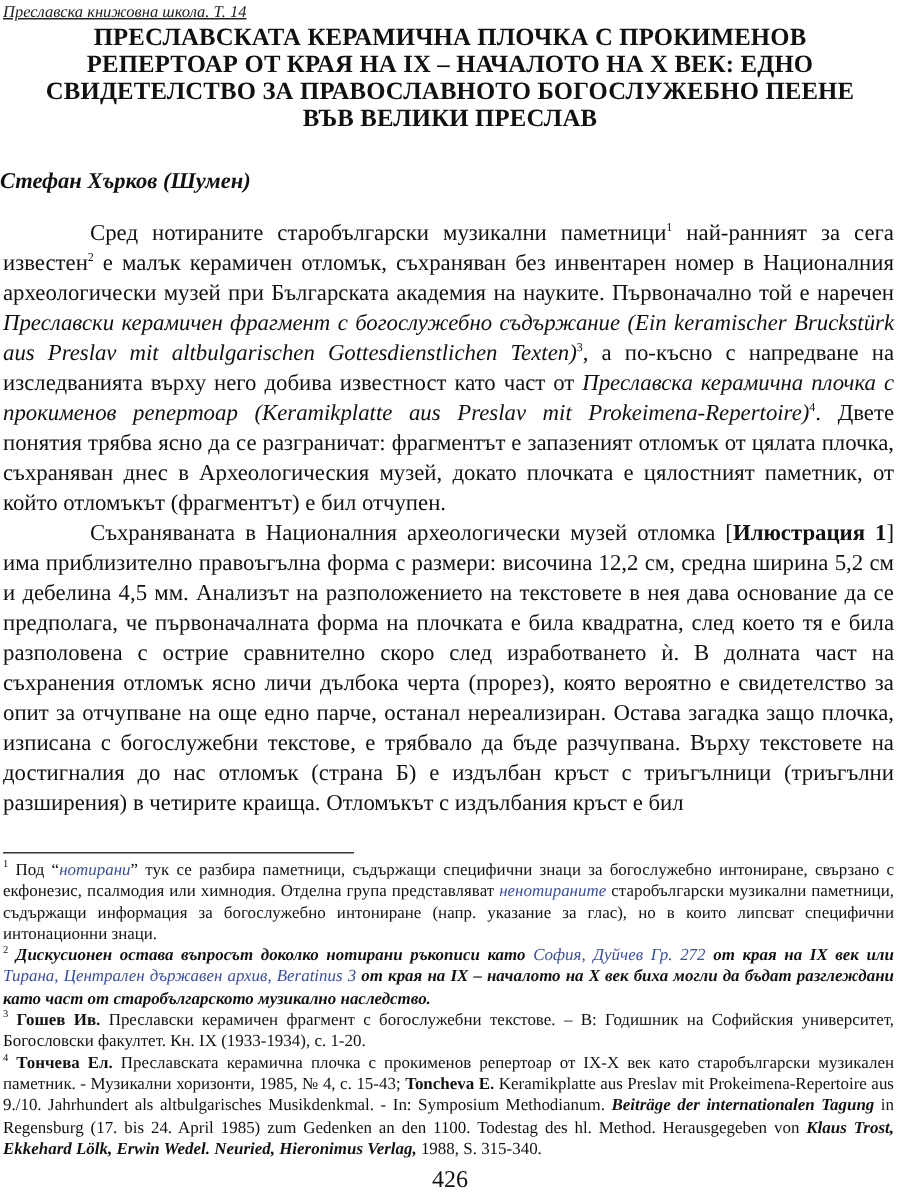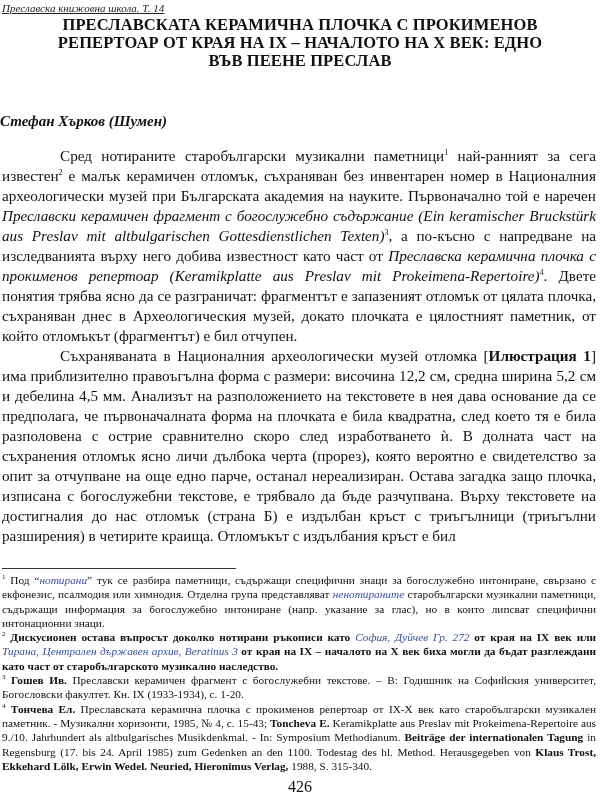--- a/index.html
+++ b/index.html
@@ -33,36 +33,37 @@
     position: absolute; left: 2px; top: 568px; width: 234px; height: 0;
     border-top: 1px solid #333;
   }
   .footnotes {
     position: absolute; left: 2px; top: 573px; width: 594px;
     font-size: 11.3px; line-height: 14.3px; text-align: justify;
   }
   .footnotes .fn { margin: 0; }
   .footnotes .fn sup { font-size: 7px; vertical-align: 5px; }
   .ref { color: #3a4f9a; font-style: italic; }
-  .b { font-weight: bold; }
+  .b { font-weight: bold; font-style: italic; }
   .bi { font-weight: bold; }
   .page-number {
     position: absolute; left: 0; top: 778px; width: 600px; text-align: center;
     font-size: 16px;
   }
 </style>
 </head>
 <body>
 
 <div class="running-head">Преславска книжовна школа. Т. 14</div>
 
 <div class="title">
   <div>ПРЕСЛАВСКАТА КЕРАМИЧНА ПЛОЧКА С ПРОКИМЕНОВ</div>
   <div>РЕПЕРТОАР ОТ КРАЯ НА IX – НАЧАЛОТО НА X ВЕК: ЕДНО</div>
-  <div>ВЪВ ПЕЕНЕ ПРЕСЛАВ</div>
+  <div>СВИДЕТЕЛСТВО ЗА ПРАВОСЛАВНОТО БОГОСЛУЖЕБНО ПЕЕНЕ</div>
+  <div>ВЪВ ВЕЛИКИ ПРЕСЛАВ</div>
 </div>
 
 <div class="author">Стефан Хърков (Шумен)</div>
 
 <div class="body">
   <p>
     <span>Сред нотираните старобългарски музикални паметници</span><sup>1</sup><span> най-ранният за сега известен</span><sup>2</sup><span> е малък керамичен отломък, съхраняван без инвентарен номер в Националния археологически музей при Българската академия на науките. Първоначално той е наречен </span><em>Преславски керамичен фрагмент с богослужебно съдържание (Ein keramischer Bruckstürk aus Preslav mit altbulgarischen Gottesdienstlichen Texten)</em><sup>3</sup><span>, а по-късно с напредване на изследванията върху него добива известност като част от </span><em>Преславска керамична плочка с прокименов репертоар (Keramikplatte aus Preslav mit Prokeimena-Repertoire)</em><sup>4</sup><span>. Двете понятия трябва ясно да се разграничат: фрагментът е запазеният отломък от цялата плочка, съхраняван днес в Археологическия музей, докато плочката е цялостният паметник, от който отломъкът (фрагментът) е бил отчупен.</span>
   </p>
   <p>
     <span>Съхраняваната в Националния археологически музей отломка [</span><b>Илюстрация 1</b><span>] има приблизително правоъгълна форма с размери: височина 12,2 см, средна ширина 5,2 см и дебелина 4,5 мм. Анализът на разположението на текстовете в нея дава основание да се предполага, че първоначалната форма на плочката е била квадратна, след което тя е била разполовена с острие сравнително скоро след изработването ѝ. В долната част на съхранения отломък ясно личи дълбока черта (прорез), която вероятно е свидетелство за опит за отчупване на още едно парче, останал нереализиран. Остава загадка защо плочка, изписана с богослужебни текстове, е трябвало да бъде разчупвана. Върху текстовете на достигналия до нас отломък (страна Б) е издълбан кръст с триъгълници (триъгълни разширения) в четирите краища. Отломъкът с издълбания кръст е бил</span>

